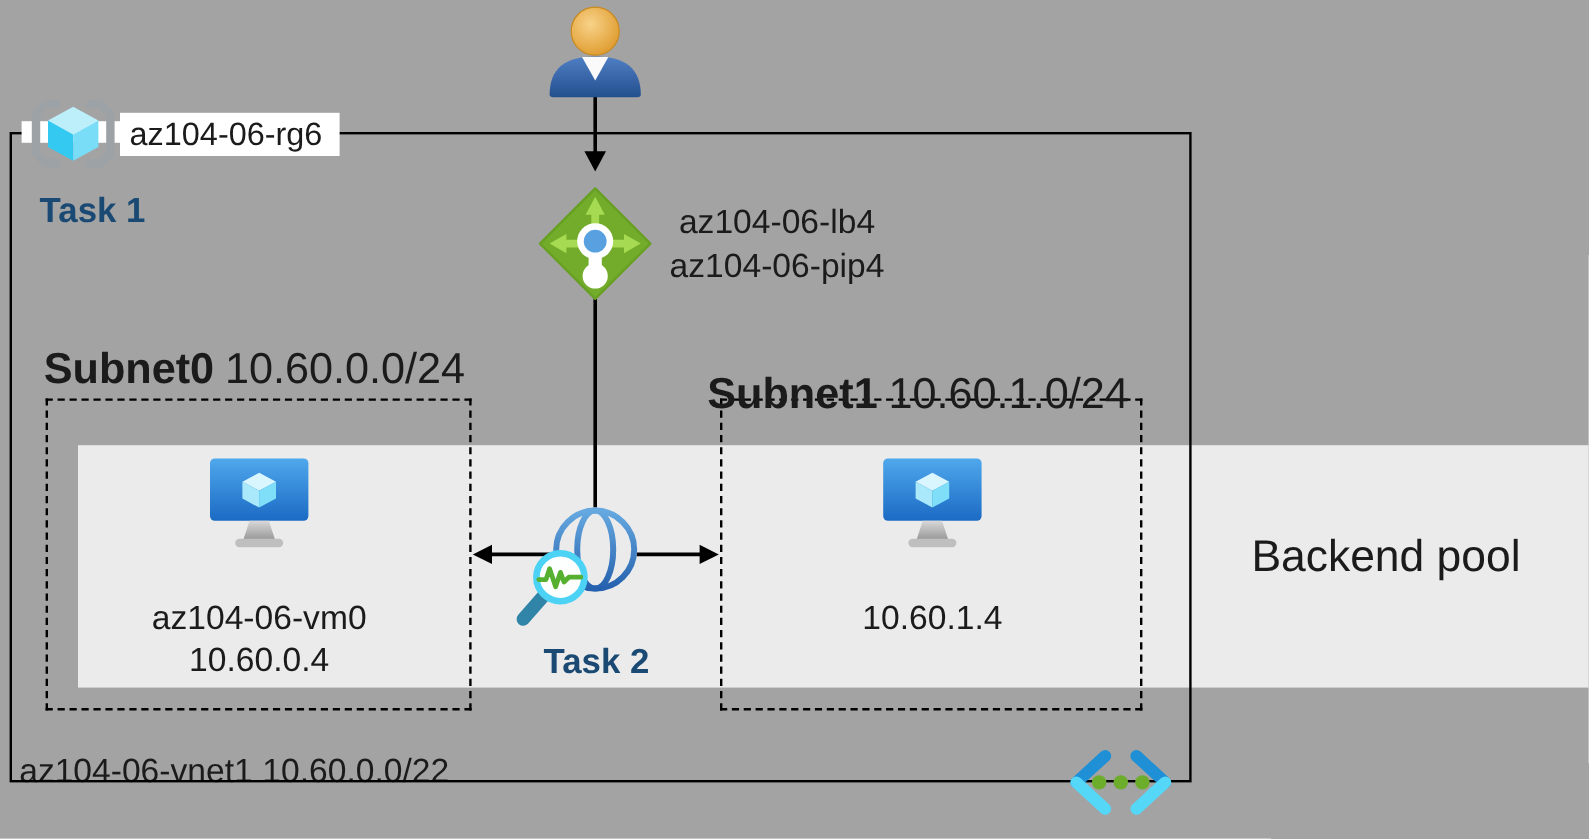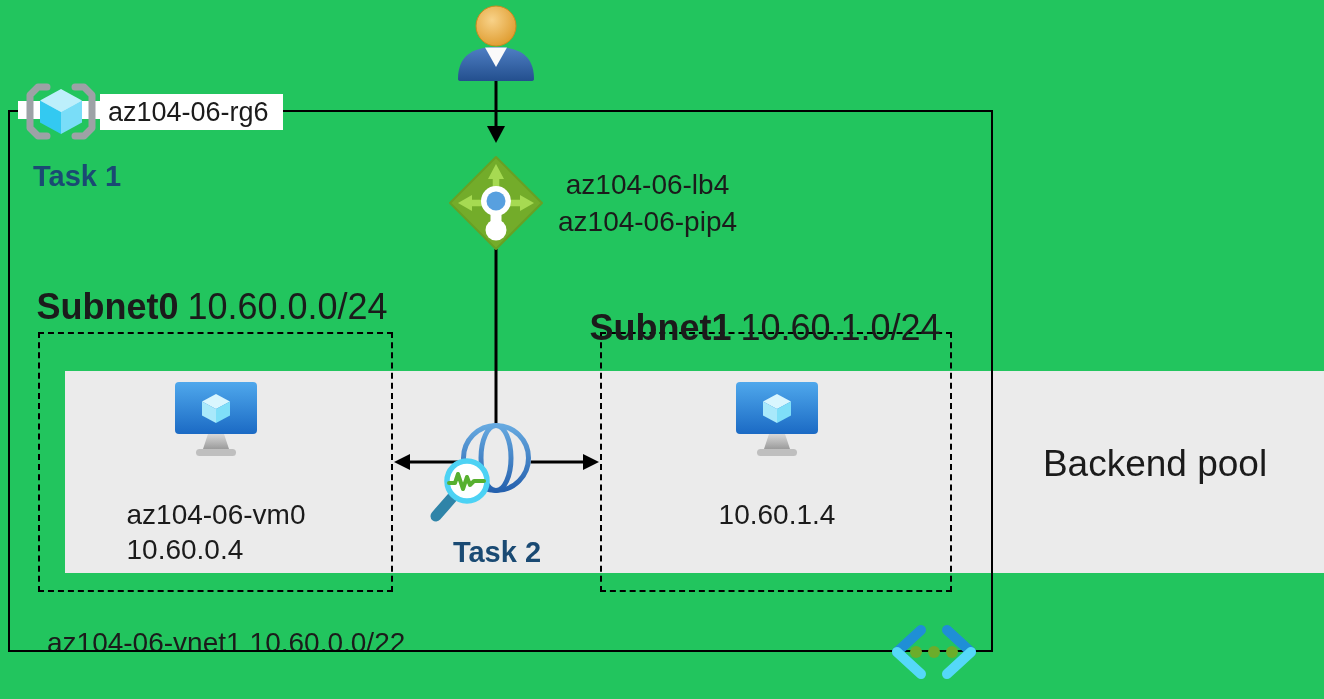--- a/index.html
+++ b/index.html
@@ -1,39 +1,39 @@
 <!DOCTYPE html>
 <html><head>
 <meta charset="utf-8">
 <style>
   html,body{margin:0;padding:0;background:#fff;}
-  .stage{position:relative;width:1324px;height:699px;background:#22c55e;
+  .stage{position:relative;width:1324px;height:699px;background:#a3a3a3;
          font-family:"Liberation Sans",sans-serif;overflow:hidden;color:#1b1b1b;}
   .band{position:absolute;left:65px;top:371px;width:1259px;height:202px;background:#EBEBEB;z-index:1;}
   .rg-box{position:absolute;left:8px;top:110px;width:985px;height:542px;box-sizing:border-box;
           border:2px solid #000;z-index:3;}
   .subnet-box{position:absolute;top:332px;height:260px;box-sizing:border-box;
           border:2px dashed #000;z-index:2;}
   #subnet0-box{left:38px;width:355px;}
   #subnet1-box{left:600px;width:352px;}
   .label{position:absolute;white-space:nowrap;z-index:4;}
   .rg-label{left:100px;top:94px;font-size:27px;line-height:36px;background:#fff;padding:0 14px 0 8px;}
   .task-label{font-weight:bold;font-size:29px;color:#1A4A73;}
   #task1{left:33px;top:160px;}
   #task2{left:497px;top:536px;transform:translateX(-50%);}
   .lb-label{left:558px;top:166px;font-size:28px;line-height:37px;text-align:center;}
   .subnet-label{top:286px;font-size:36px;transform:translateX(-50%);}
   #subnet0-label{left:212px;}
   #subnet1-label{left:765px;margin-top:21px;}
   .subnet-name{font-weight:bold;margin-right:9px;}
-  .vm-label{top:497px;font-size:28px;line-height:35px;transform:translateX(-50%);}
+  .vm-label{top:497px;font-size:28px;line-height:35px;text-align:center;transform:translateX(-50%);}
   #vm0-label{left:216px;}
   #vm1-label{left:777px;}
   .backend-label{left:1155px;top:464px;font-size:37px;transform:translate(-50%,-50%);}
-  .vnet-label{left:16px;top:627px;font-size:28px;line-height:32px;z-index:2;margin-left:31px;}
+  .vnet-label{left:16px;top:627px;font-size:28px;line-height:32px;z-index:2;}
   .vnet-label .vnet-name{margin-right:8px;}
   svg.overlay{position:absolute;left:0;top:0;z-index:10;pointer-events:none;}
 </style>
 </head>
 <body>
 
 <div class="stage">
 
   <div class="band"></div>
 

